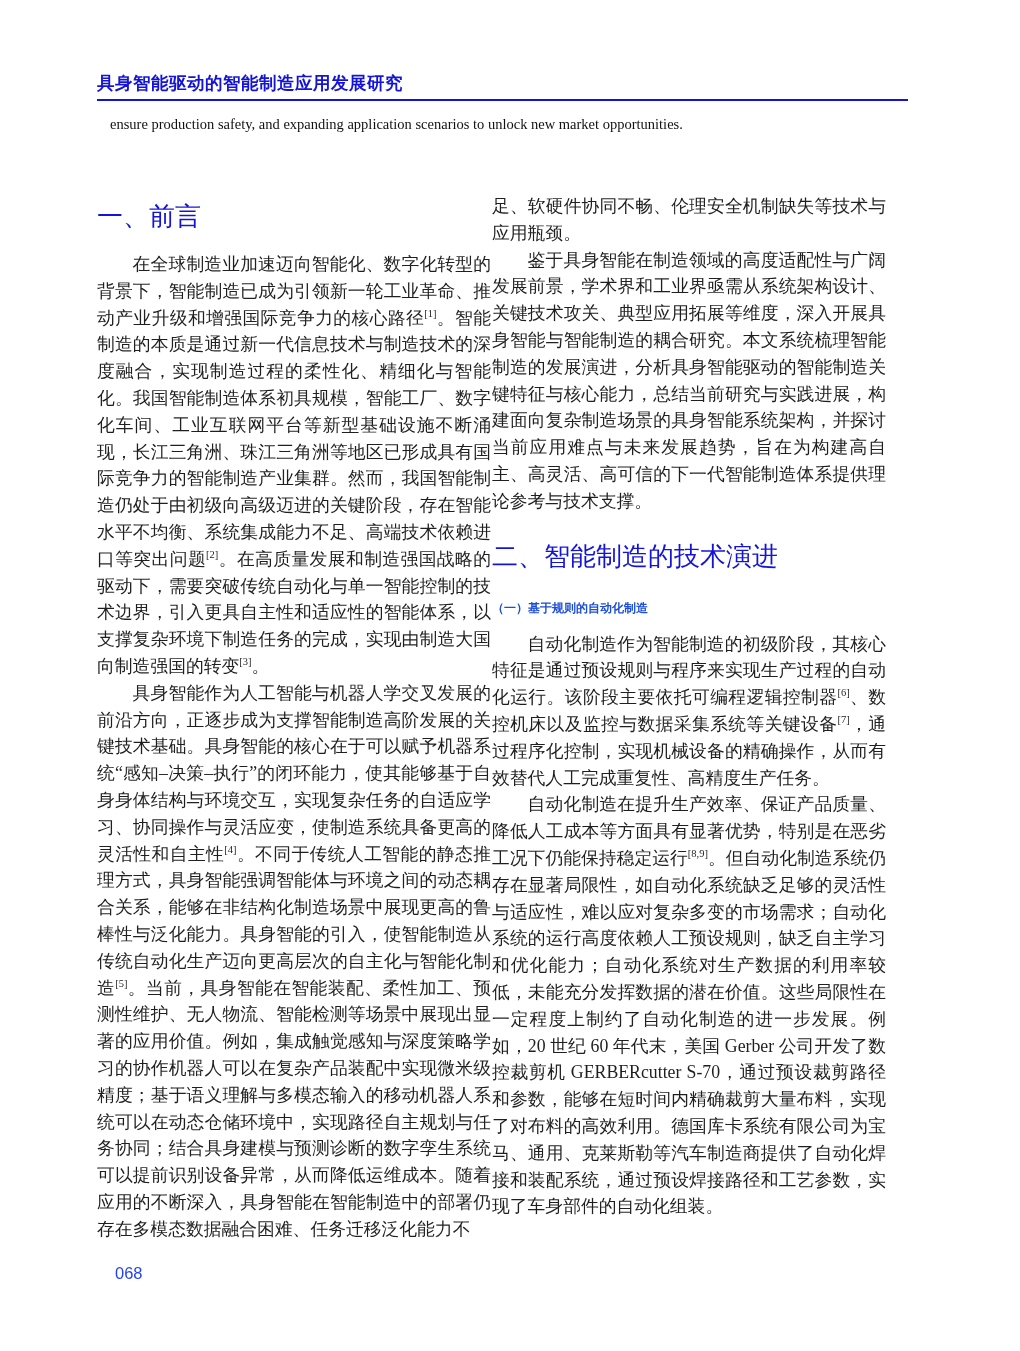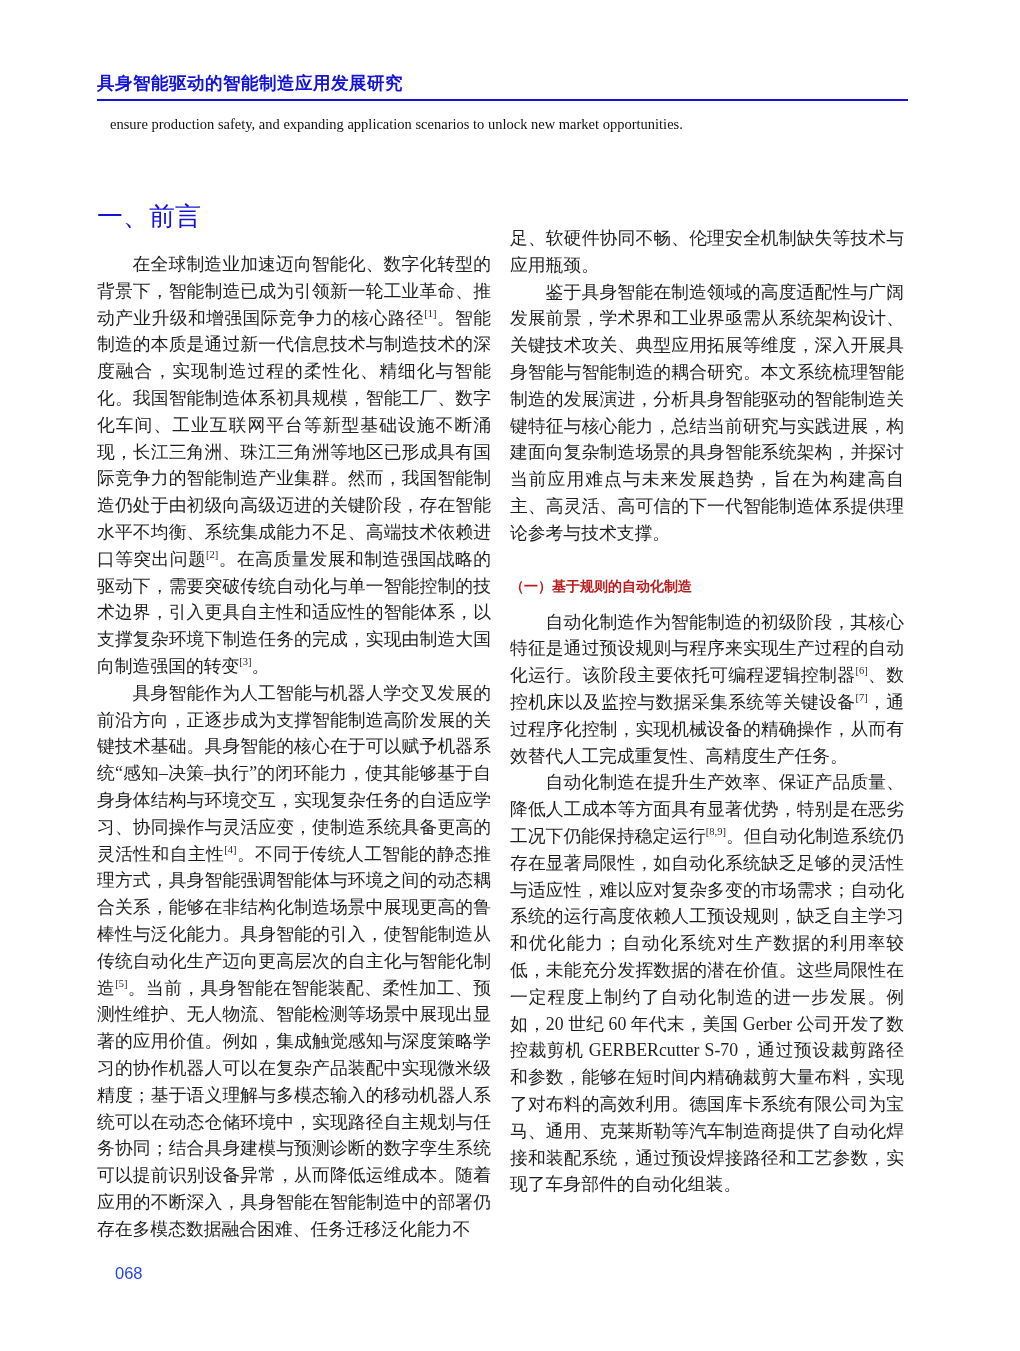--- a/index.html
+++ b/index.html
@@ -28,35 +28,35 @@
     font-size:14.5px;line-height:24px;color:#111111;
   }
   .kw-label{font-weight:bold;}
   
   .col{
     position:absolute;top:198px;width:394px;
     font-size:17.8px;line-height:26.8px;
     text-align:justify;
   }
   .col-left{left:97px;}
-  .col-right{left:510px;top:193px;margin-top:32px;}
+  .col-right{left:492px;top:193px;}
   .col p{margin:0;text-indent:2em;}
   .col p.no-indent{text-indent:0;}
   .section-heading{
     margin:5px 0 22px 0;
     font-family:"Liberation Sans","DejaVu Sans",sans-serif;
     font-weight:normal;font-size:26px;line-height:26px;
     color:#1414d8;text-align:left;text-indent:0;
   }
   .col-right .section-heading{margin:28px 0 0 0;}
   .subsection-heading{
     margin:26px 0 10px 0;
     font-family:"Liberation Sans","DejaVu Sans",sans-serif;
-    font-weight:bold;font-size:14px;line-height:26px;
-    color:#b91c1c;text-align:left;text-indent:0;
+    font-weight:bold;font-size:12px;line-height:26px;
+    color:#1d4ed8;text-align:left;text-indent:0;
   }
   sup{font-size:10.5px;line-height:0;vertical-align:super;}
   .page-number{
     position:absolute;left:115px;top:1264px;
     font-family:"Liberation Sans","DejaVu Sans",sans-serif;
     font-size:16.5px;color:#2543ee;
   }
 </style>
 </head>
 <body>
@@ -72,20 +72,21 @@
 
   <div class="col col-left">
     <h2 class="section-heading">一、前言</h2>
     <p><span>在全球制造业加速迈向智能化、数字化转型的背景下，智能制造已成为引领新一轮工业革命、推动产业升级和增强国际竞争力的核心路径</span><sup>[1]</sup><span>。智能制造的本质是通过新一代信息技术与制造技术的深度融合，实现制造过程的柔性化、精细化与智能化。我国智能制造体系初具规模，智能工厂、数字化车间、工业互联网平台等新型基础设施不断涌现，长江三角洲、珠江三角洲等地区已形成具有国际竞争力的智能制造产业集群。然而，我国智能制造仍处于由初级向高级迈进的关键阶段，存在智能水平不均衡、系统集成能力不足、高端技术依赖进口等突出问题</span><sup>[2]</sup><span>。在高质量发展和制造强国战略的驱动下，需要突破传统自动化与单一智能控制的技术边界，引入更具自主性和适应性的智能体系，以支撑复杂环境下制造任务的完成，实现由制造大国向制造强国的转变</span><sup>[3]</sup><span>。</span></p>
     <p><span>具身智能作为人工智能与机器人学交叉发展的前沿方向，正逐步成为支撑智能制造高阶发展的关键技术基础。具身智能的核心在于可以赋予机器系统“感知–决策–执行”的闭环能力，使其能够基于自身身体结构与环境交互，实现复杂任务的自适应学习、协同操作与灵活应变，使制造系统具备更高的灵活性和自主性</span><sup>[4]</sup><span>。不同于传统人工智能的静态推理方式，具身智能强调智能体与环境之间的动态耦合关系，能够在非结构化制造场景中展现更高的鲁棒性与泛化能力。具身智能的引入，使智能制造从传统自动化生产迈向更高层次的自主化与智能化制造</span><sup>[5]</sup><span>。当前，具身智能在智能装配、柔性加工、预测性维护、无人物流、智能检测等场景中展现出显著的应用价值。例如，集成触觉感知与深度策略学习的协作机器人可以在复杂产品装配中实现微米级精度；基于语义理解与多模态输入的移动机器人系统可以在动态仓储环境中，实现路径自主规划与任务协同；结合具身建模与预测诊断的数字孪生系统可以提前识别设备异常，从而降低运维成本。随着应用的不断深入，具身智能在智能制造中的部署仍存在多模态数据融合困难、任务迁移泛化能力不</span></p>
   </div>
 
   <div class="col col-right">
     <p class="no-indent"><span>足、软硬件协同不畅、伦理安全机制缺失等技术与应用瓶颈。</span></p>
     <p><span>鉴于具身智能在制造领域的高度适配性与广阔发展前景，学术界和工业界亟需从系统架构设计、关键技术攻关、典型应用拓展等维度，深入开展具身智能与智能制造的耦合研究。本文系统梳理智能制造的发展演进，分析具身智能驱动的智能制造关键特征与核心能力，总结当前研究与实践进展，构建面向复杂制造场景的具身智能系统架构，并探讨当前应用难点与未来发展趋势，旨在为构建高自主、高灵活、高可信的下一代智能制造体系提供理论参考与技术支撑。</span></p>
+    <h2 class="section-heading">二、智能制造的技术演进</h2>
     <h3 class="subsection-heading">（一）基于规则的自动化制造</h3>
     <p><span>自动化制造作为智能制造的初级阶段，其核心特征是通过预设规则与程序来实现生产过程的自动化运行。该阶段主要依托可编程逻辑控制器</span><sup>[6]</sup><span>、数控机床以及监控与数据采集系统等关键设备</span><sup>[7]</sup><span>，通过程序化控制，实现机械设备的精确操作，从而有效替代人工完成重复性、高精度生产任务。</span></p>
     <p><span>自动化制造在提升生产效率、保证产品质量、降低人工成本等方面具有显著优势，特别是在恶劣工况下仍能保持稳定运行</span><sup>[8,9]</sup><span>。但自动化制造系统仍存在显著局限性，如自动化系统缺乏足够的灵活性与适应性，难以应对复杂多变的市场需求；自动化系统的运行高度依赖人工预设规则，缺乏自主学习和优化能力；自动化系统对生产数据的利用率较低，未能充分发挥数据的潜在价值。这些局限性在一定程度上制约了自动化制造的进一步发展。例如，20 世纪 60 年代末，美国 Gerber 公司开发了数控裁剪机 GERBERcutter S-70，通过预设裁剪路径和参数，能够在短时间内精确裁剪大量布料，实现了对布料的高效利用。德国库卡系统有限公司为宝马、通用、克莱斯勒等汽车制造商提供了自动化焊接和装配系统，通过预设焊接路径和工艺参数，实现了车身部件的自动化组装。</span></p>
   </div>
 
   <div class="page-number">068</div>
 
 </div>
 
 </body></html>

